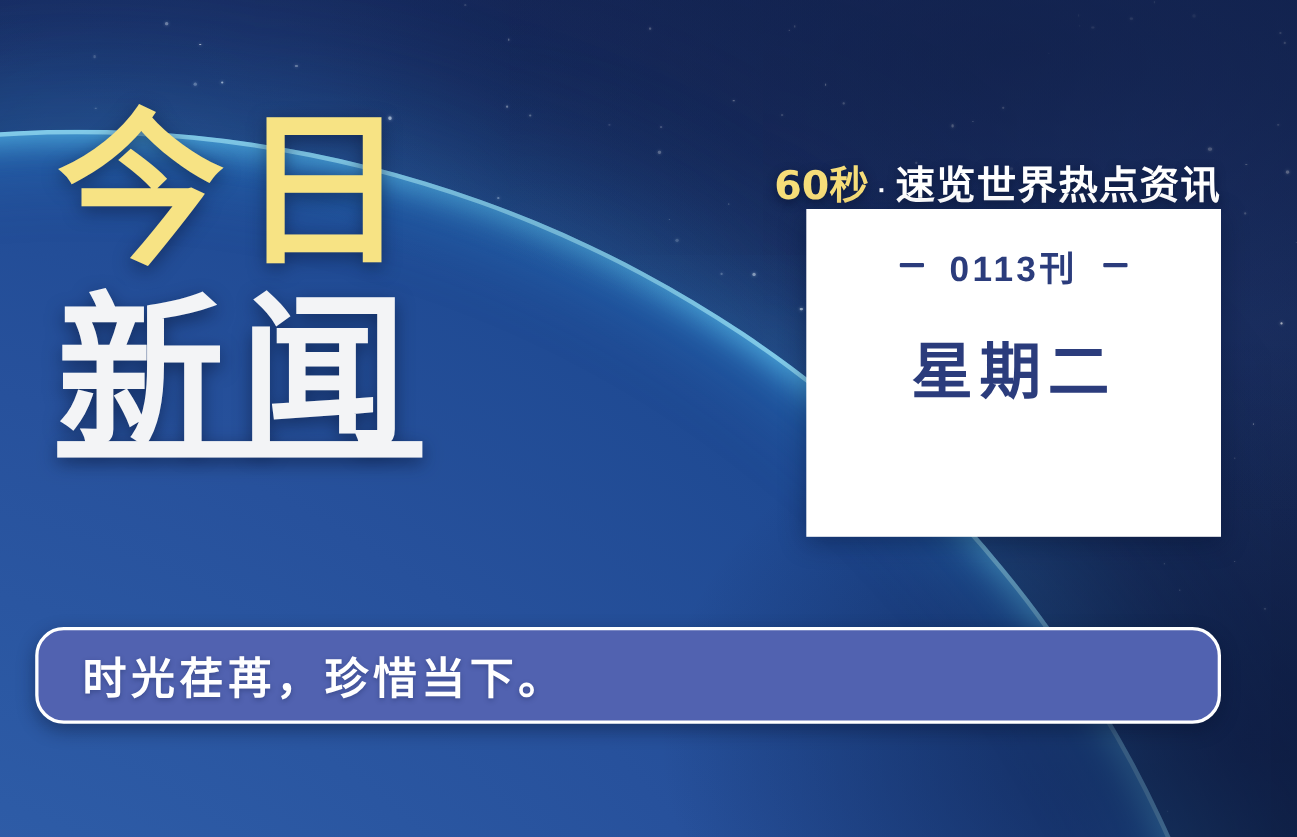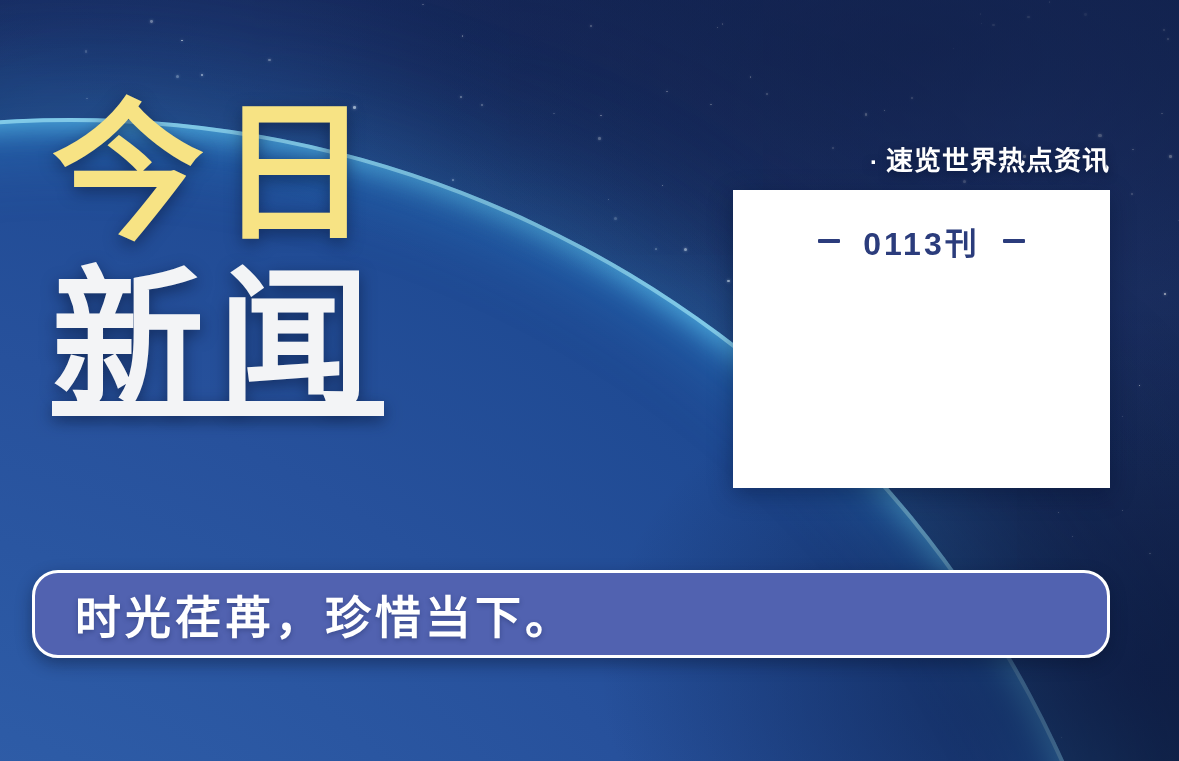--- a/index.html
+++ b/index.html
@@ -175,21 +175,21 @@
     letter-spacing: 0px;
   }
   .tagline .dot {
     color: #ffffff;
     font-size: 24px;
     font-weight: 700;
     margin: 0 2px;
   }
   .tagline .slogan {
     color: #ffffff;
-    font-size: 27px;
+    font-size: 36px;
     font-weight: 700;
     letter-spacing: 1px;
   }
 
   
   .info-card {
     position: absolute;
     left: 733px;
     top: 190px;
     width: 377px;
@@ -244,21 +244,21 @@
     box-sizing: border-box;
     background: #5162b0;
     border: 3px solid #ffffff;
     border-radius: 26px;
     display: flex;
     align-items: center;
     box-shadow: 0 6px 16px rgba(6,16,44,.42);
   }
   .quote-text {
     color: #ffffff;
-    font-size: 46px;
+    font-size: 40px;
     font-weight: 700;
     letter-spacing: 4px;
     margin-left: 40px;
     white-space: nowrap;
     text-shadow: 0 2px 5px rgba(20,34,78,.35);
   }
 </style>
 </head>
 <body>
 
@@ -363,30 +363,32 @@
 
   <div class="fg">
 
     <div class="headline">
       <div class="headline-line l1">今日</div>
       <div class="headline-line l2">新闻</div>
     </div>
 
 
     <div class="tagline">
+      <span class="secs">60秒</span>
       <span class="dot">·</span>
       <span class="slogan">速览世界热点资讯</span>
     </div>
 
     <div class="info-card">
       <div class="issue">
         <span class="dash"></span>
         <span>0113刊</span>
         <span class="dash"></span>
       </div>
+      <div class="weekday">星期二</div>
     </div>
 
     <div class="quote-banner">
       <div class="quote-text">时光荏苒，珍惜当下。</div>
     </div>
 
   </div>
 </div>
 
 </body></html>

